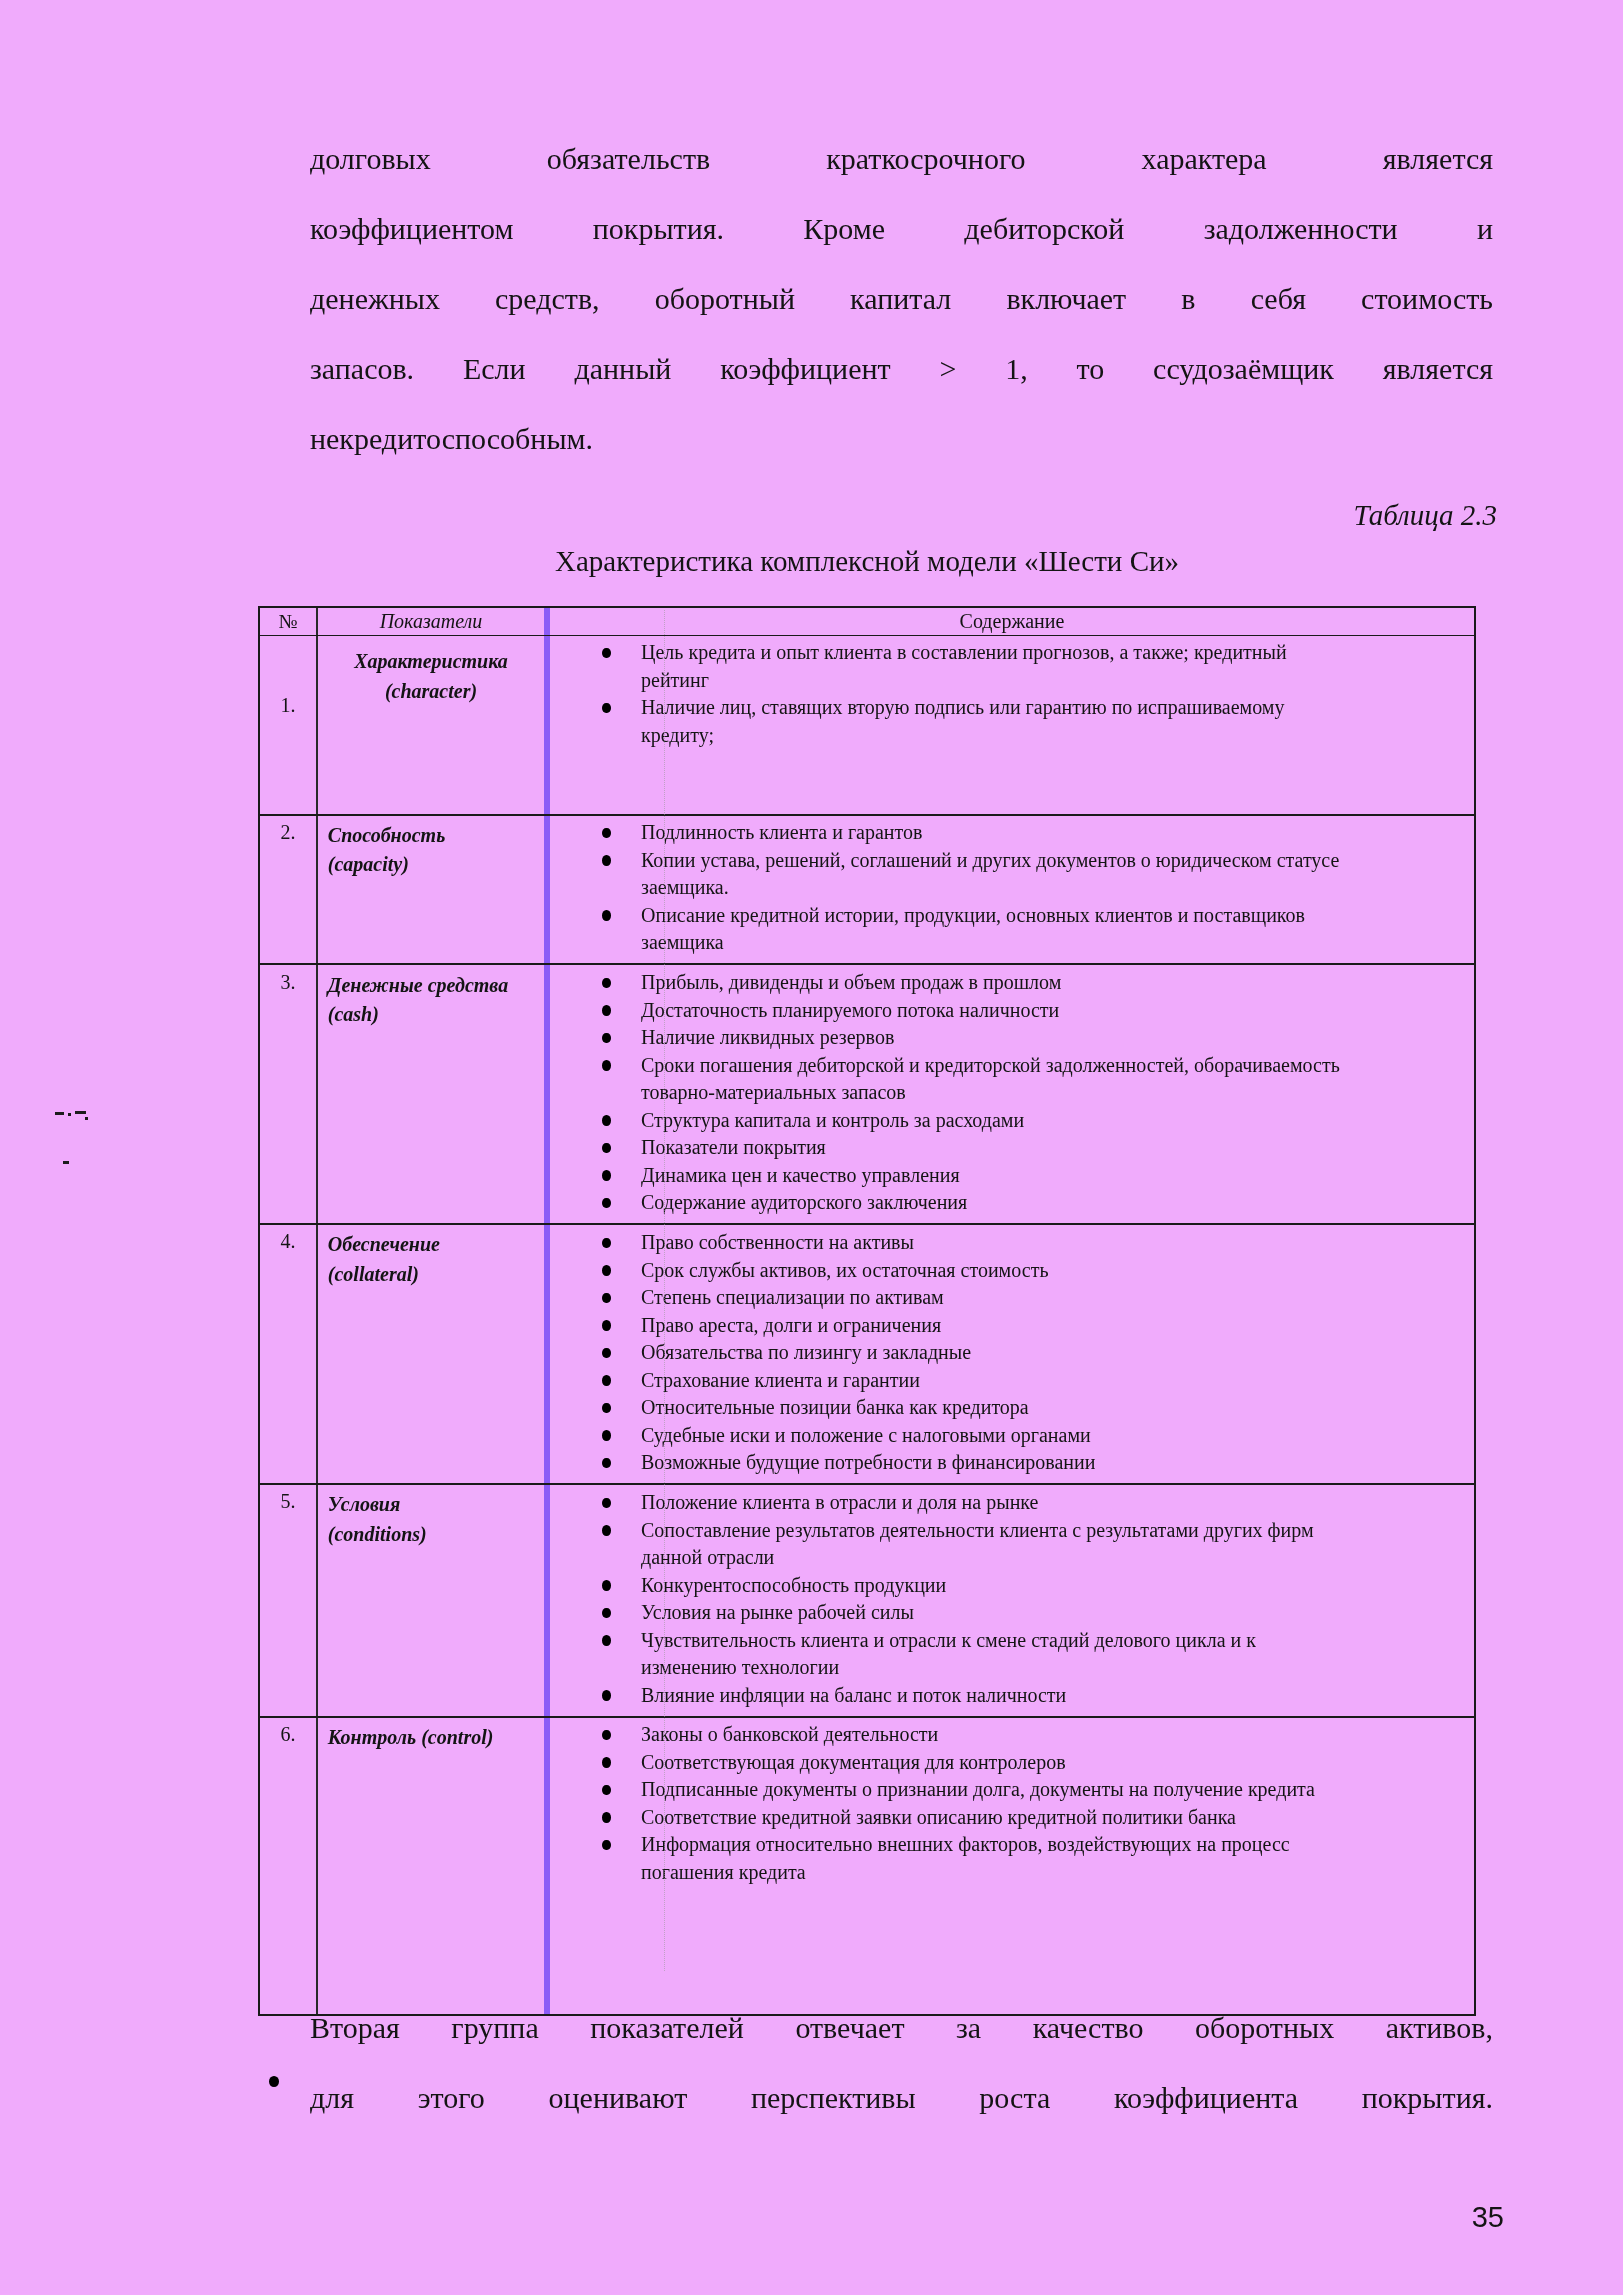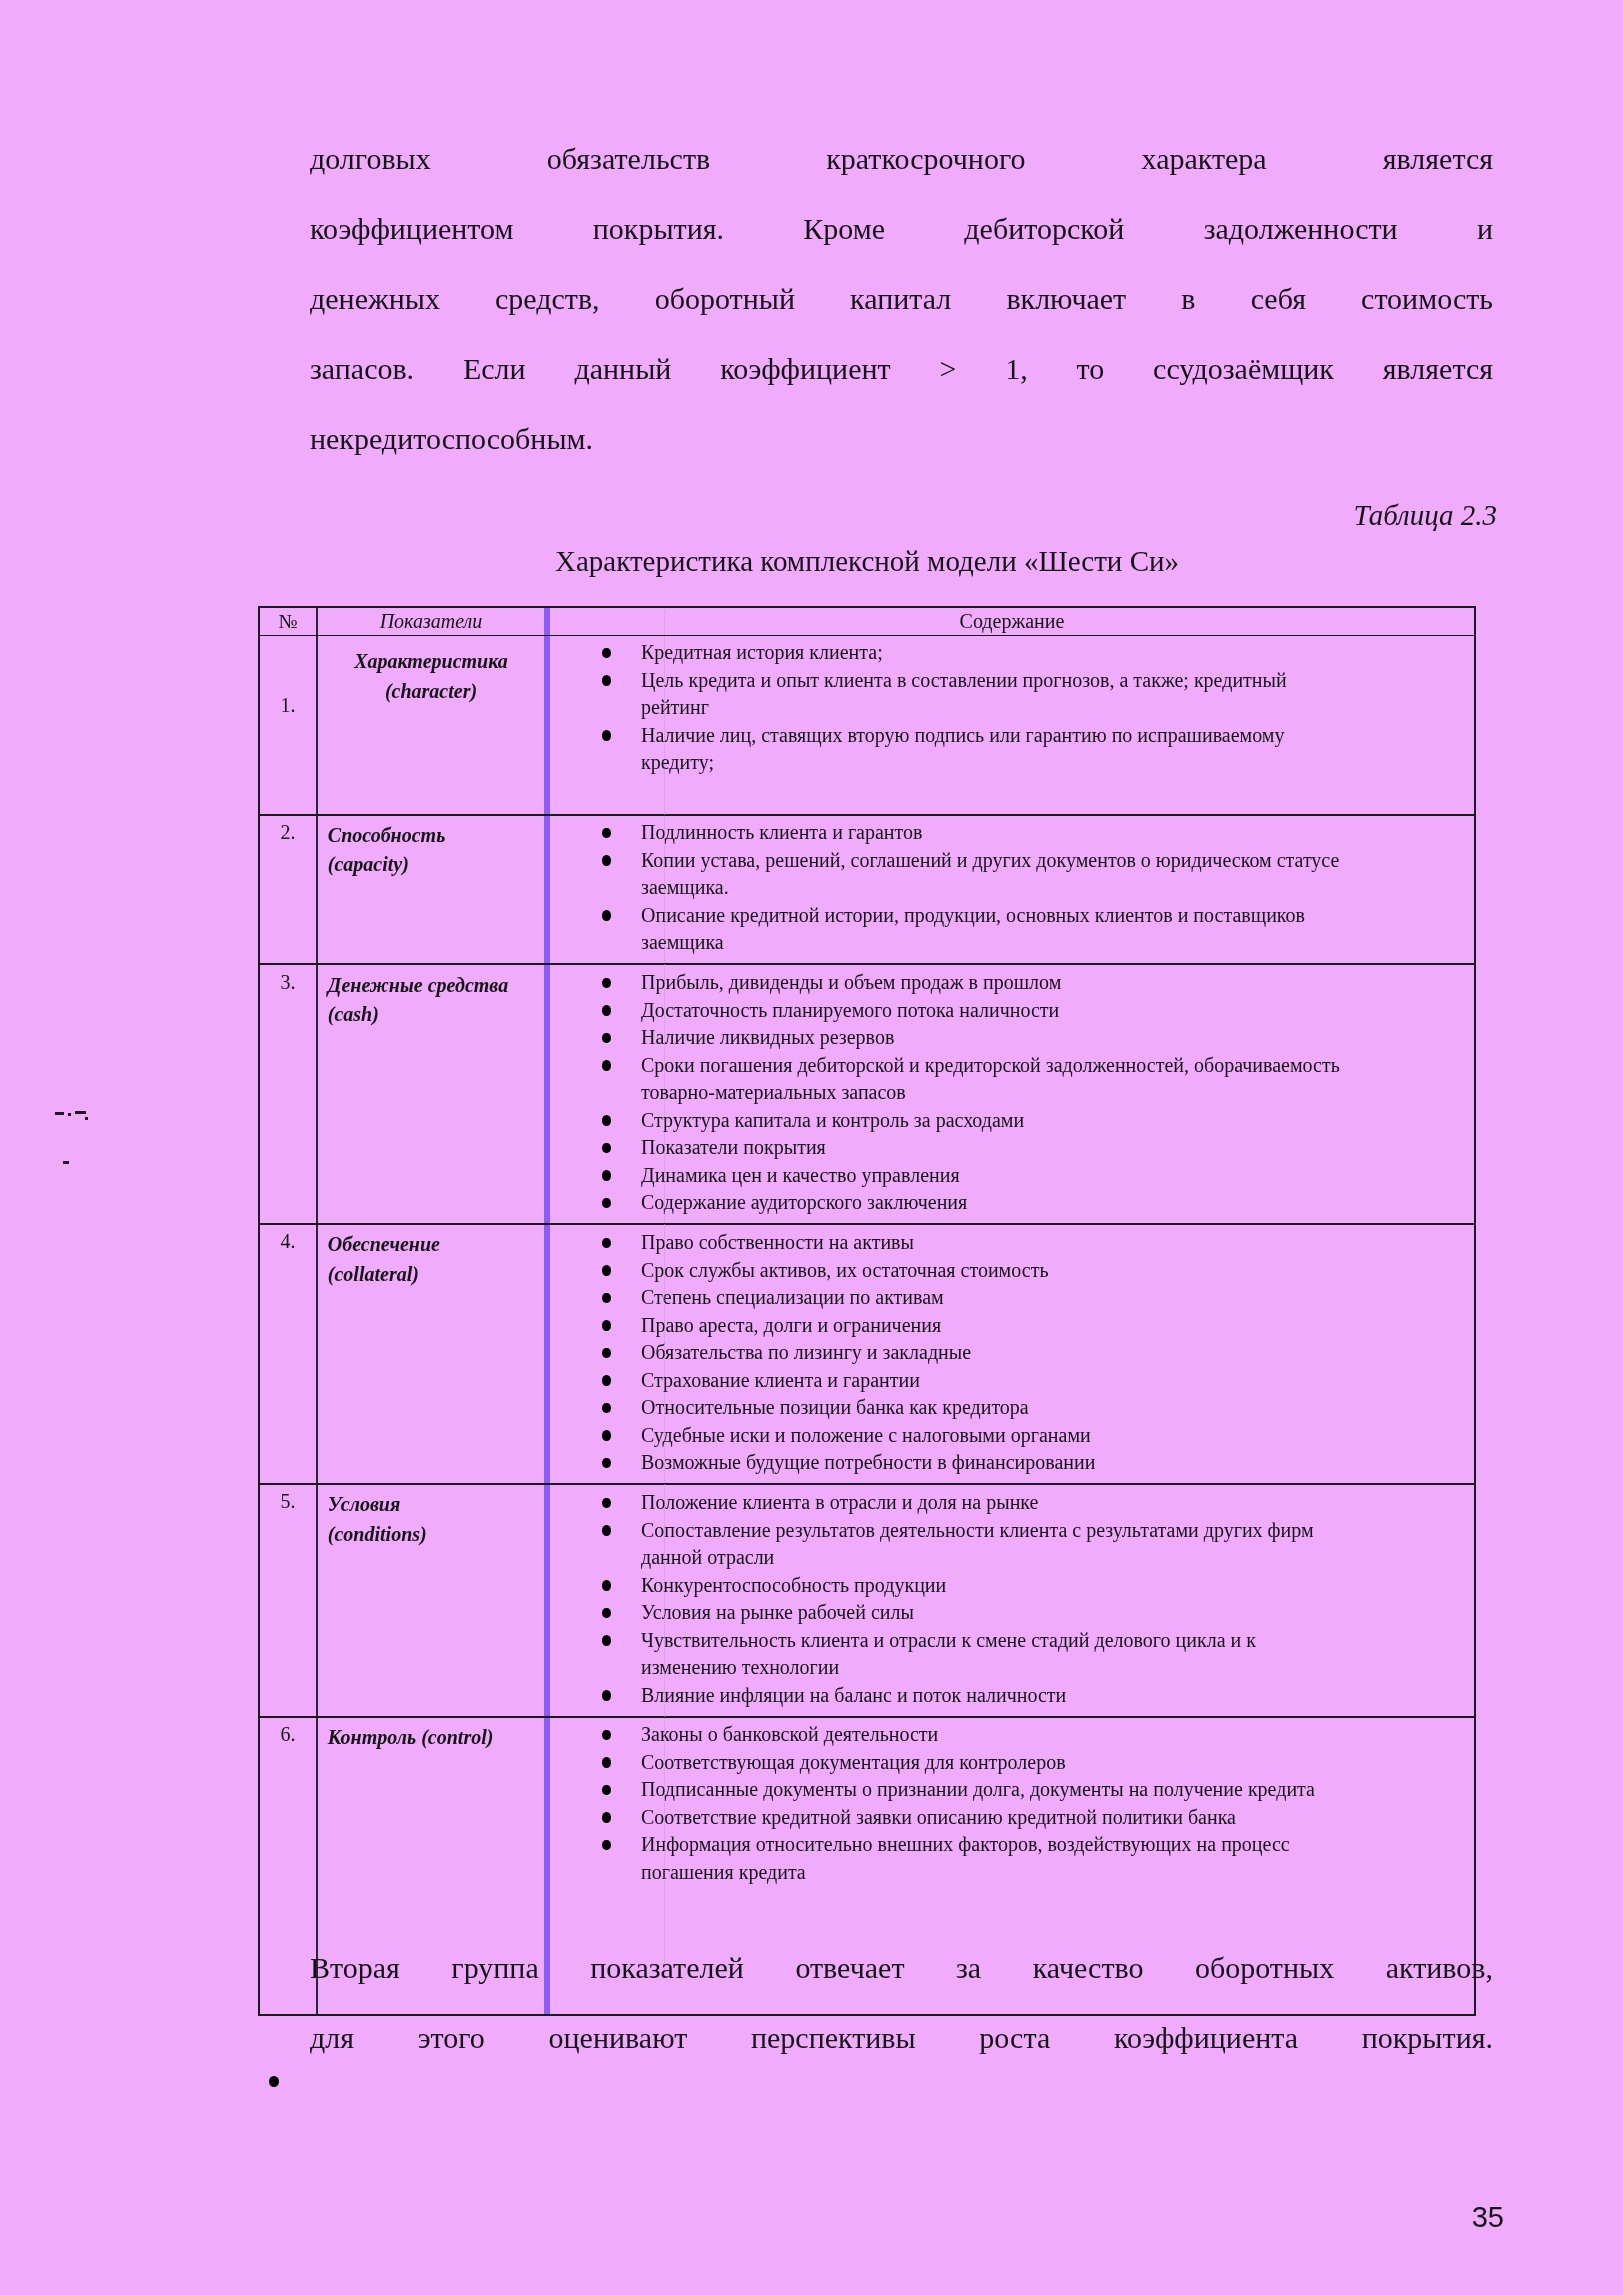--- a/index.html
+++ b/index.html
@@ -64,21 +64,21 @@
     font-weight:normal;line-height:normal;
   }
   .bullet{position:relative;padding-left:39px;}
   .btext{white-space:pre-line;}
   .bmark{
     position:absolute;left:0;top:8.5px;width:8.5px;height:10.5px;
     background:#000;border-radius:50%;
   }
   
   .footer-par{
-    position:absolute;top:1933px;left:310px;width:1183px;
+    position:absolute;top:1993px;left:310px;width:1183px;
     font-size:30px;line-height:70px;
   }
   .footer-line{text-align:justify;text-align-last:justify;}
   .footer-dot{
     position:absolute;left:269px;top:2076px;width:9.8px;height:11px;
     background:#000;border-radius:50%;
   }
   .page-number{
     position:absolute;top:2201px;right:119px;
     font-family:"Liberation Sans","DejaVu Sans",sans-serif;
@@ -125,21 +125,20 @@
       <div class="c-content">Содержание</div>
     </div>
     <div>
         <div class="t-row row-1">
           <div class="c-num">1.</div>
           <div class="c-label center">
             <div class="label-line">Характеристика</div>
             <div class="label-line">(character)</div>
           </div>
           <div class="c-content">
-            <div class="bullet"><span class="bmark"></span><span class="btext">Кредитная история клиента;</span></div>
             <div class="bullet"><span class="bmark"></span><span class="btext">Цель кредита и опыт клиента в составлении прогнозов, а также; кредитный
 рейтинг</span></div>
             <div class="bullet"><span class="bmark"></span><span class="btext">Наличие лиц, ставящих вторую подпись или гарантию по испрашиваемому
 кредиту;</span></div>
           </div>
         </div>
         <div class="t-row row-2">
           <div class="c-num">2.</div>
           <div class="c-label">
             <div class="label-line">Способность</div>

